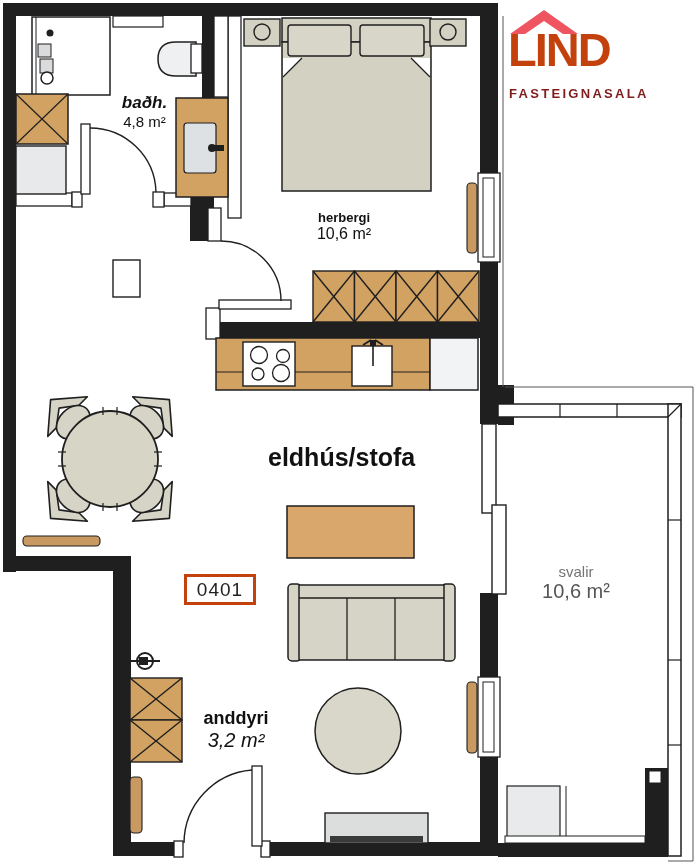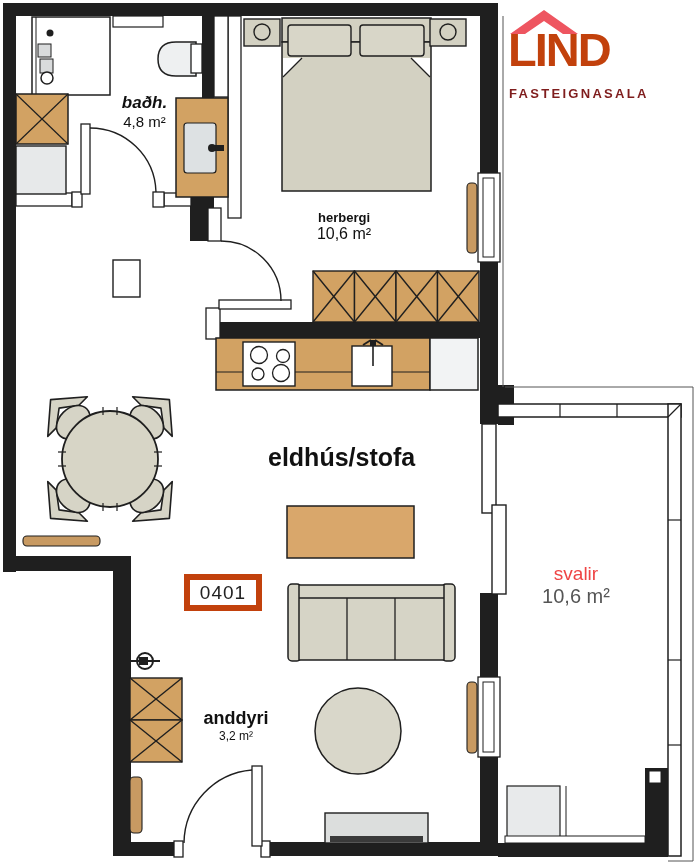--- a/index.html
+++ b/index.html
@@ -5,24 +5,24 @@
   html,body{margin:0;padding:0;background:#fff;}
   body{width:697px;height:867px;position:relative;font-family:"Liberation Sans",sans-serif;}
   .abs{position:absolute;}
   #plan-svg{position:absolute;left:0;top:0;pointer-events:none;}
   .room-label{position:absolute;text-align:center;color:#111;}
   .room-label .nm{font-weight:bold;display:block;}
   .room-label .ar{display:block;}
   .lbl-bath .nm{font-size:17px;font-style:italic;} .lbl-bath .ar{font-size:15px;}
   .lbl-bed .nm{font-size:13px;}  .lbl-bed .ar{font-size:16px;}
   .lbl-liv .nm{font-size:25px;}  .lbl-liv .ar{font-size:17px;}
-  .lbl-ent .nm{font-size:18px;}  .lbl-ent .ar{font-size:12px;}
-  .lbl-bal .nm{font-weight:400;color:#ef4444;font-size:19px;}
+  .lbl-ent .nm{font-size:18px;}  .lbl-ent .ar{font-size:20px;font-style:italic;}
+  .lbl-bal .nm{font-weight:400;color:#737373;font-size:15px;}
   .lbl-bal .ar{color:#555;font-size:20px;}
-  .unit-box{position:absolute;left:184px;top:574px;width:66px;height:25px;border:6px solid #c2410c;
+  .unit-box{position:absolute;left:184px;top:574px;width:66px;height:25px;border:3px solid #c2410c;
     background:#fff;font-size:19px;color:#222;text-align:center;line-height:25px;letter-spacing:1px;}
   .logo{position:absolute;left:506px;top:6px;width:185px;height:100px;}
   .logo .brand{position:absolute;left:2px;top:20px;font-size:47px;line-height:1;font-weight:900;
     color:#c2410c;letter-spacing:-2px;}
   .logo .tagline{position:absolute;left:3px;top:80px;font-size:13px;font-weight:600;
     color:#7f1d1d;letter-spacing:2.3px;white-space:nowrap;}
 </style>
 </head>
 <body>
 

